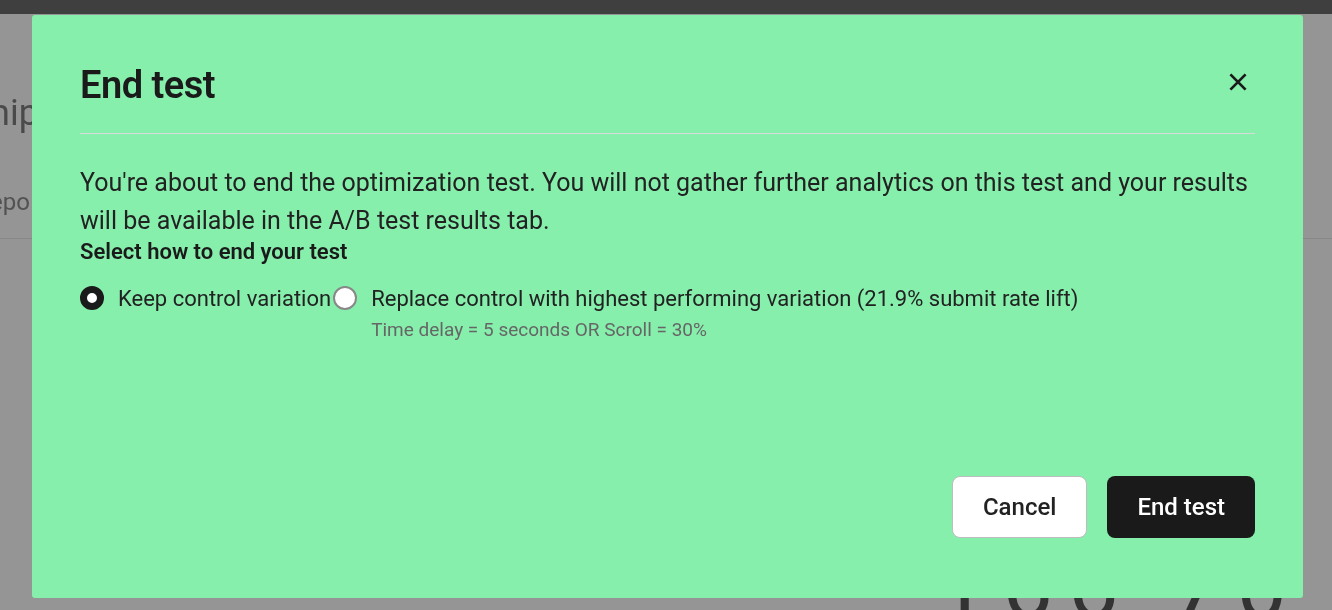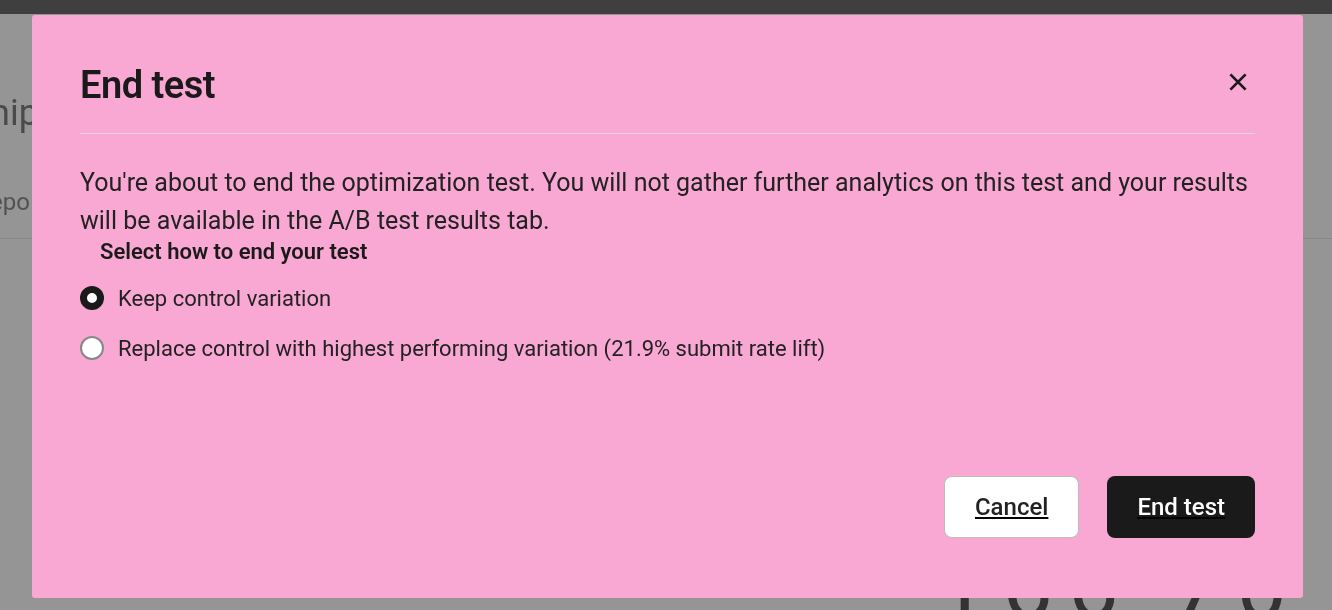--- a/index.html
+++ b/index.html
@@ -64,21 +64,21 @@
       position: absolute;
       inset: 0;
       background: rgba(80, 80, 80, 0.55);
     }
     .modal {
       position: absolute;
       top: 15px;
       left: 32px;
       right: 29px;
       bottom: 12px;
-      background: #f9a8d4;
+      background: #86efac;
       border-radius: 3px;
       padding: 48px 48px 32px 48px;
       display: flex;
       flex-direction: column;
     }
     .modal-header {
       display: flex;
       justify-content: space-between;
       align-items: flex-start;
       padding-bottom: 26px;
@@ -111,26 +111,24 @@
     .description {
       font-size: 25px;
       color: #222;
       line-height: 1.5;
     }
     .section-label {
       font-size: 22px;
       font-weight: 600;
       color: #1a1a1a;
       margin-bottom: 20px;
-      margin-left: 20px;
     }
     .radio-group {
       display: flex;
-      flex-direction: column;
-      gap: 20px;
+      gap: 2px;
     }
     .radio-option {
       display: flex;
       align-items: flex-start;
       gap: 14px;
       cursor: pointer;
     }
     .radio-circle {
       width: 24px;
       height: 24px;
@@ -155,24 +153,23 @@
       color: #222;
       line-height: 1.35;
     }
     .radio-sublabel {
       font-size: 19px;
       color: #666;
     }
     .modal-footer {
       display: flex;
       justify-content: flex-end;
-      gap: 28px;
+      gap: 20px;
       padding-top: 16px;
       padding-bottom: 28px;
-      text-decoration: underline;
     }
     .btn {
       font-size: 24px;
       font-weight: 500;
       padding: 16px 30px;
       border-radius: 8px;
       cursor: pointer;
       border: none;
       font-family: inherit;
     }
@@ -218,20 +215,21 @@
         <span class="radio-circle selected"></span>
         <span class="radio-content">
           <span class="radio-label">Keep control variation</span>
         </span>
       </label>
 
       <label class="radio-option">
         <span class="radio-circle"></span>
         <span class="radio-content">
           <span class="radio-label">Replace control with highest performing variation (21.9% submit rate lift)</span>
+          <span class="radio-sublabel">Time delay = 5 seconds OR Scroll = 30%</span>
         </span>
       </label>
     </div>
   </div>
 
   <div class="modal-footer">
     <button class="btn btn-secondary">Cancel</button>
     <button class="btn btn-primary">End test</button>
   </div>
 </div>

